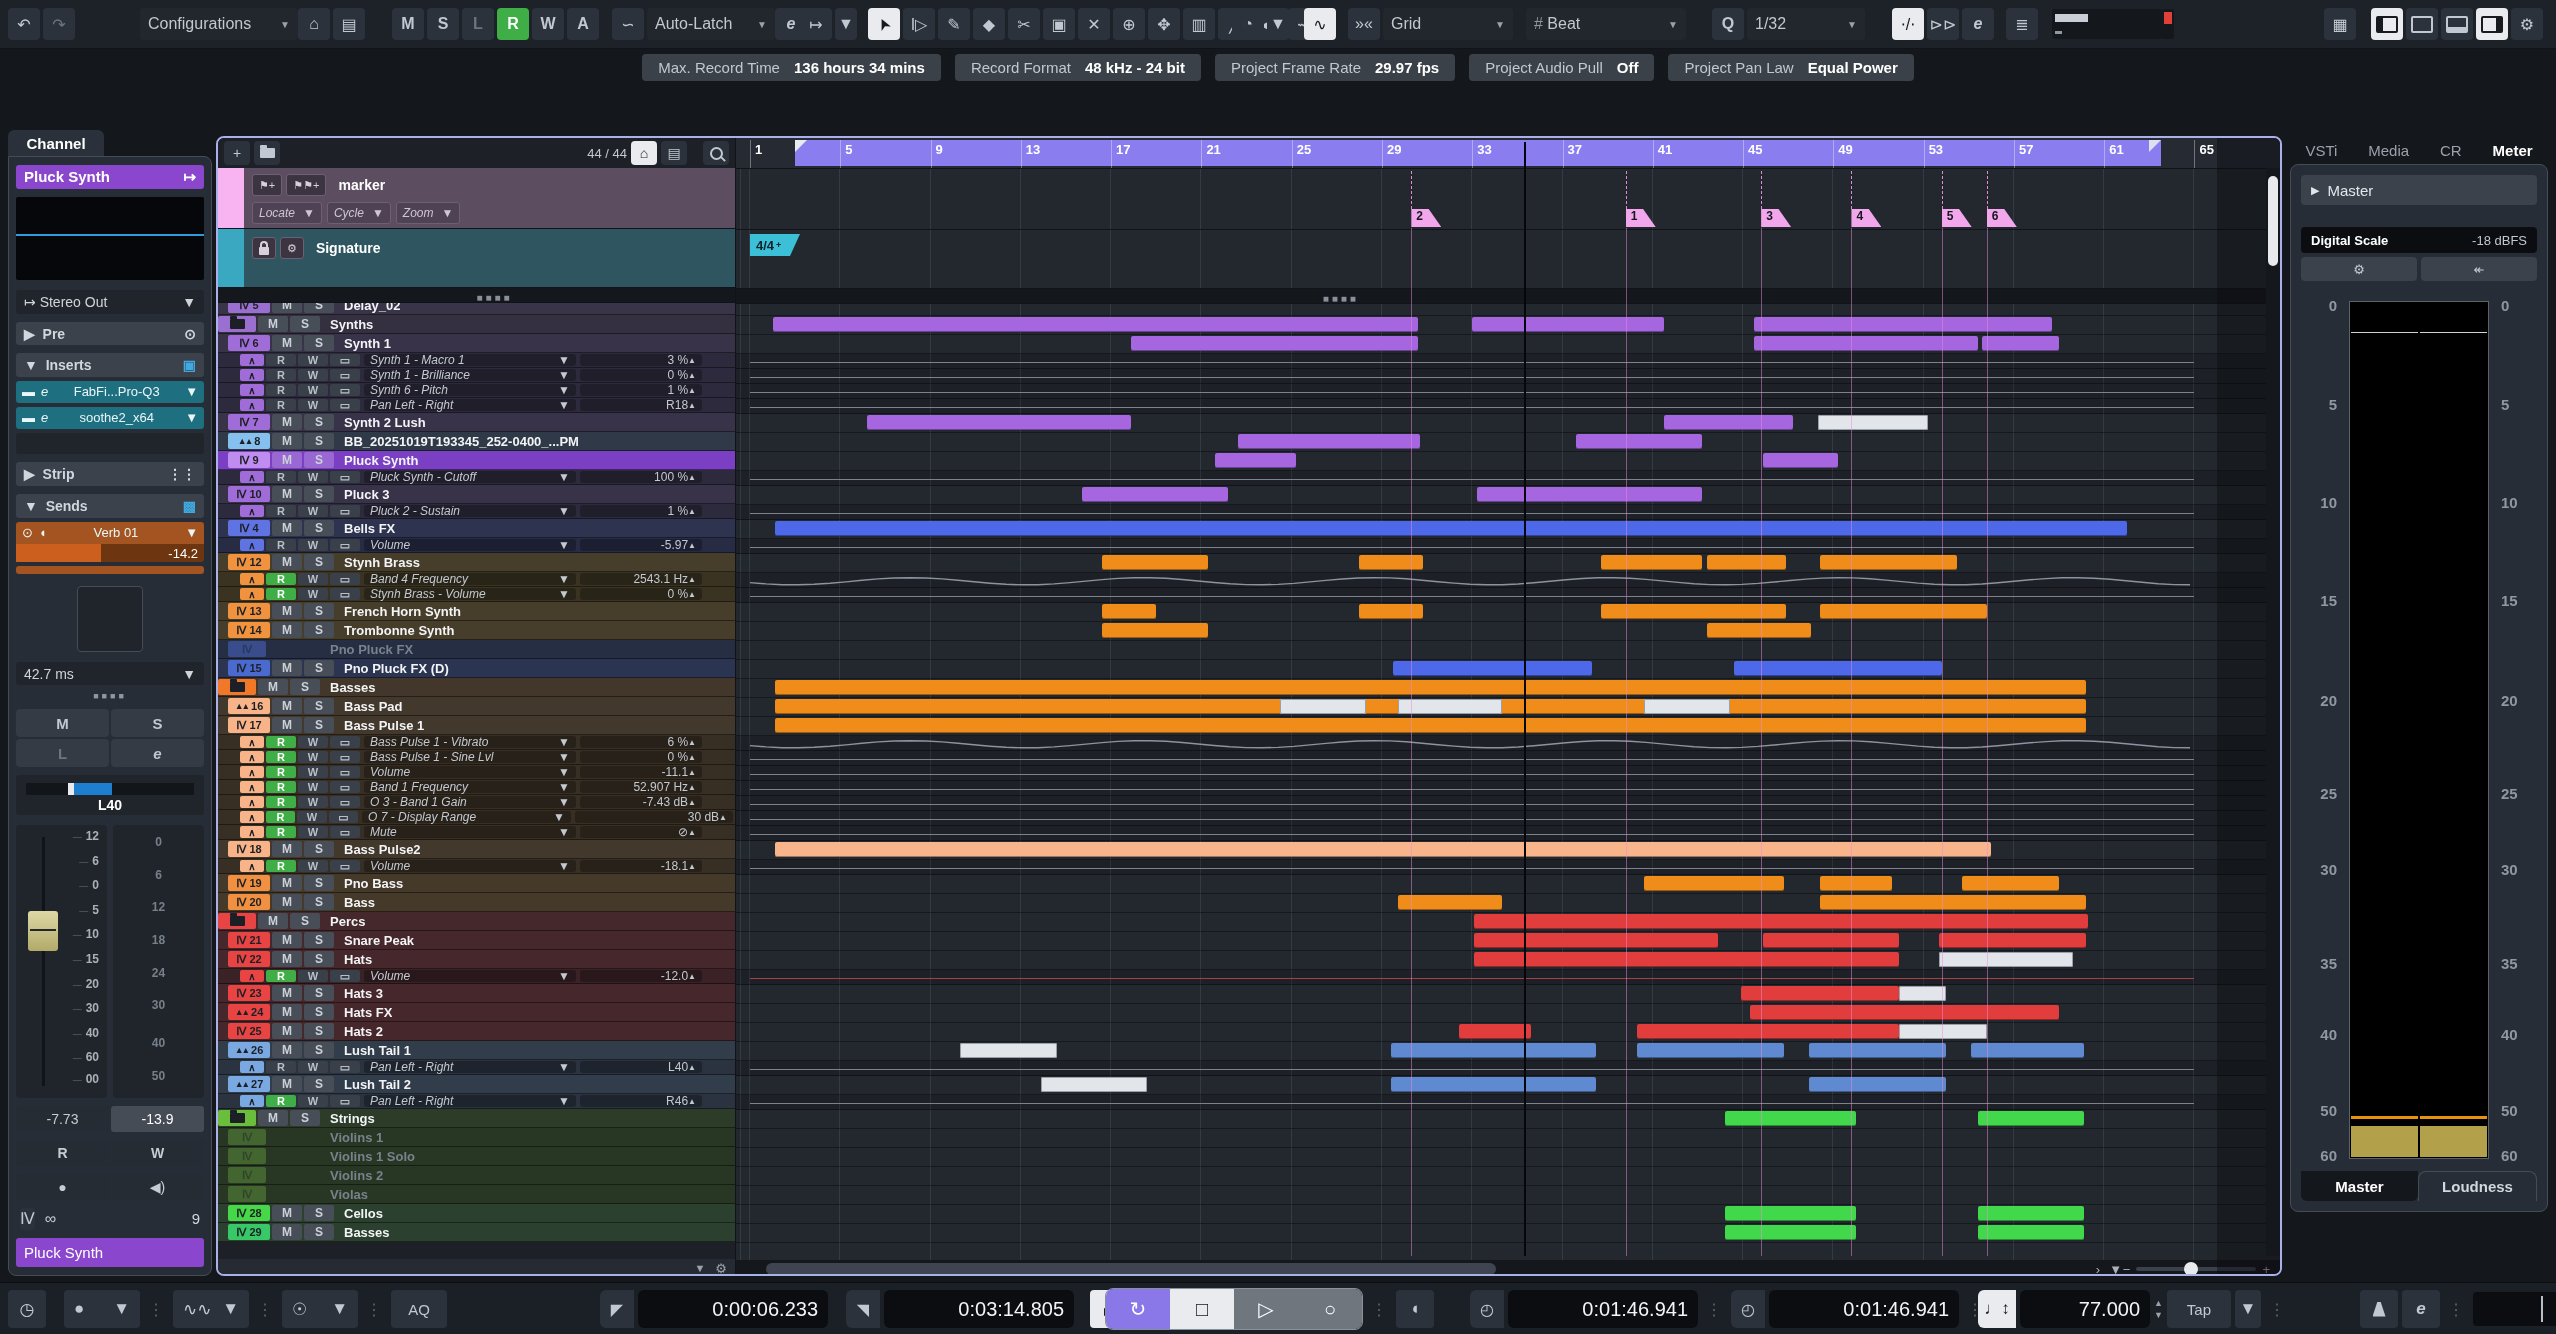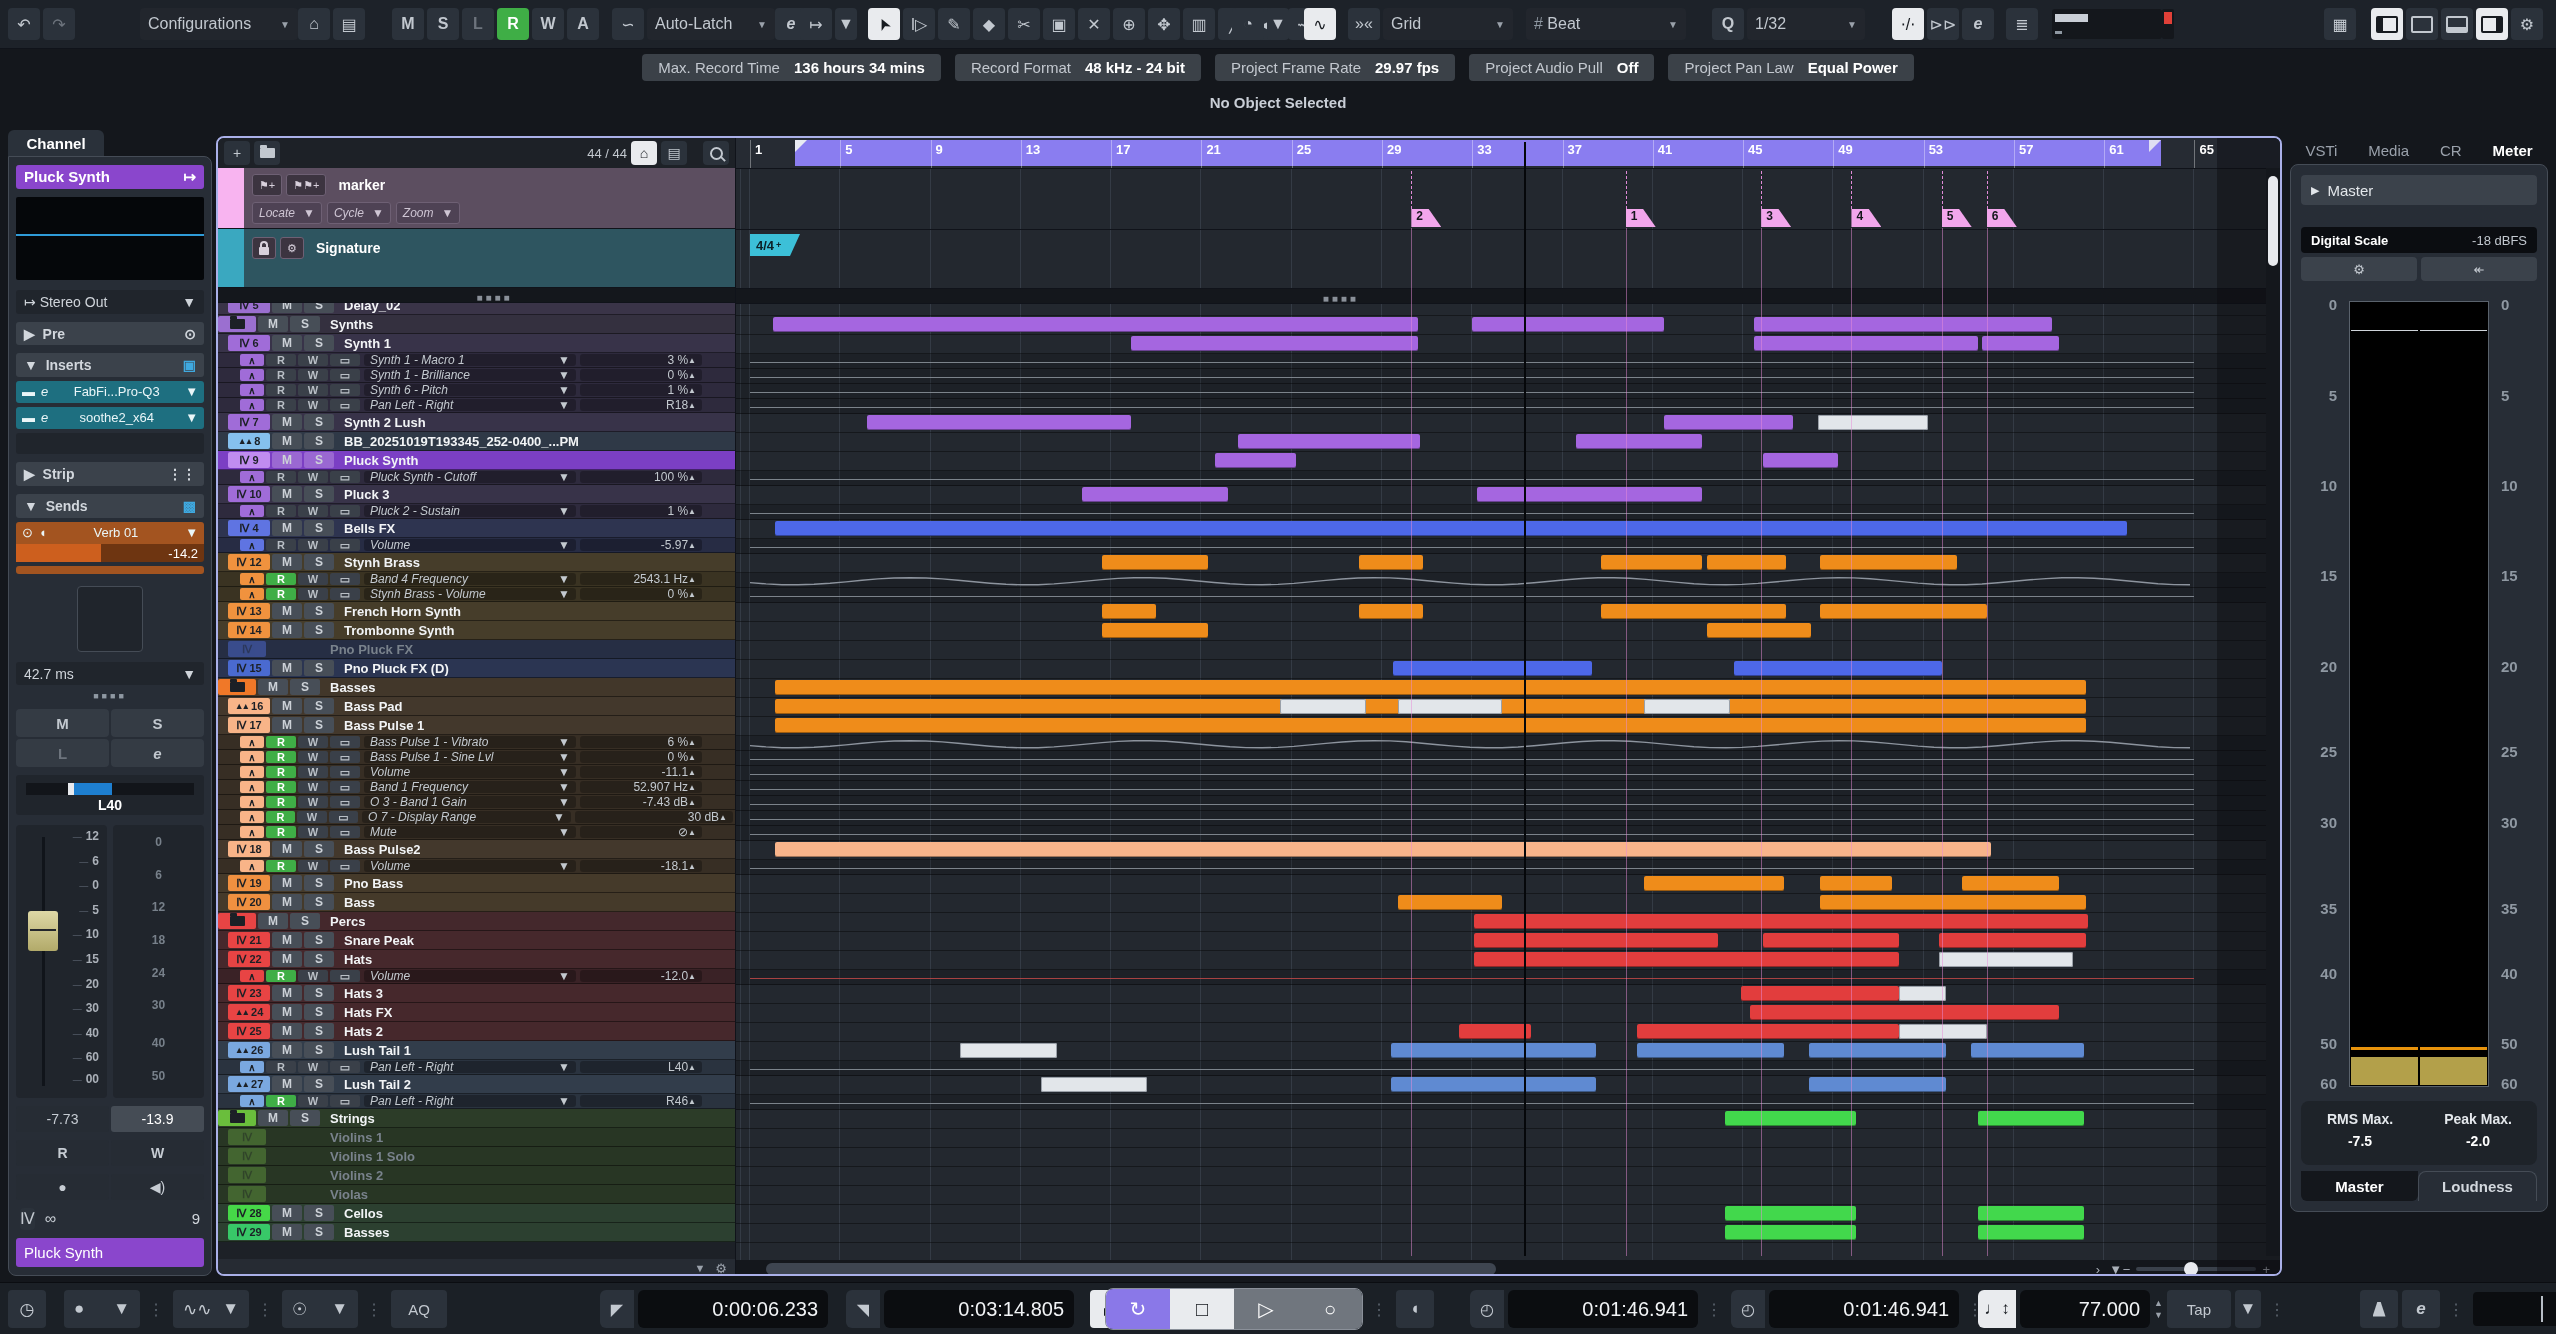--- a/index.html
+++ b/index.html
@@ -353,21 +353,20 @@
       </div>
       <div class="st-item">
         <span class="st-l">Project Audio Pull</span>
         <span class="st-v">Off</span>
       </div>
       <div class="st-item">
         <span class="st-l">Project Pan Law</span>
         <span class="st-v">Equal Power</span>
       </div>
     </div>
-  <div id="infoline" class="abs">No Object Selected</div>
 
   <div id="chpanel" class="abs">
     <div id="ch-tab">Channel</div>
     <div id="ch-body">
       <div class="ch-name">
           <span>Pluck Synth</span>
           <span>↦</span>
         </div>
       <div class="ch-eq">
           <span class="line"></span>
@@ -1485,30 +1484,20 @@
             <span class="msnum" style="top: 35.1%; left: 4px;">15</span>
             <span class="msnum" style="top: 46.5%; left: 4px;">20</span>
             <span class="msnum" style="top: 57.2%; left: 4px;">25</span>
             <span class="msnum" style="top: 66%; left: 4px;">30</span>
             <span class="msnum" style="top: 76.8%; left: 4px;">35</span>
             <span class="msnum" style="top: 84.9%; left: 4px;">40</span>
             <span class="msnum" style="top: 93.7%; left: 4px;">50</span>
             <span class="msnum" style="top: 98.8%; left: 4px;">60</span>
           </div>
       </div>
-      <div id="rmsbox">
-        <div class="col">
-            <div class="lab">RMS Max.</div>
-            <div class="val">-7.5</div>
-          </div>
-        <div class="col">
-            <div class="lab">Peak Max.</div>
-            <div class="val">-2.0</div>
-          </div>
-      </div>
       <div id="rz-bottabs">
         <div class="on">Master</div>
         <div class="off">Loudness</div>
       </div>
     </div>
   </div>
 
   <div id="transport" class="abs">
     <div class="grp" style="left:8px">
       <span class="btn">◷</span>

